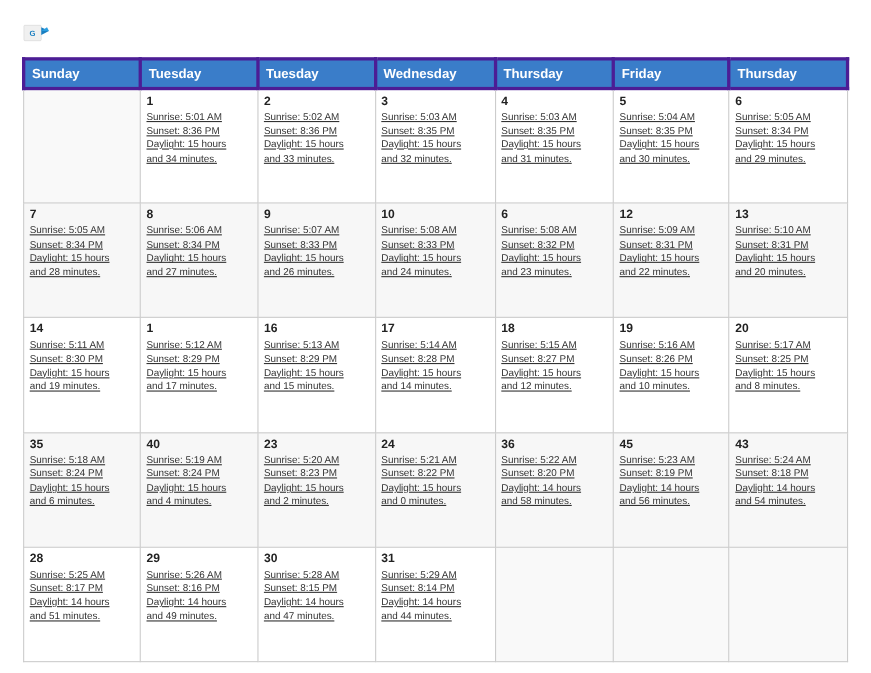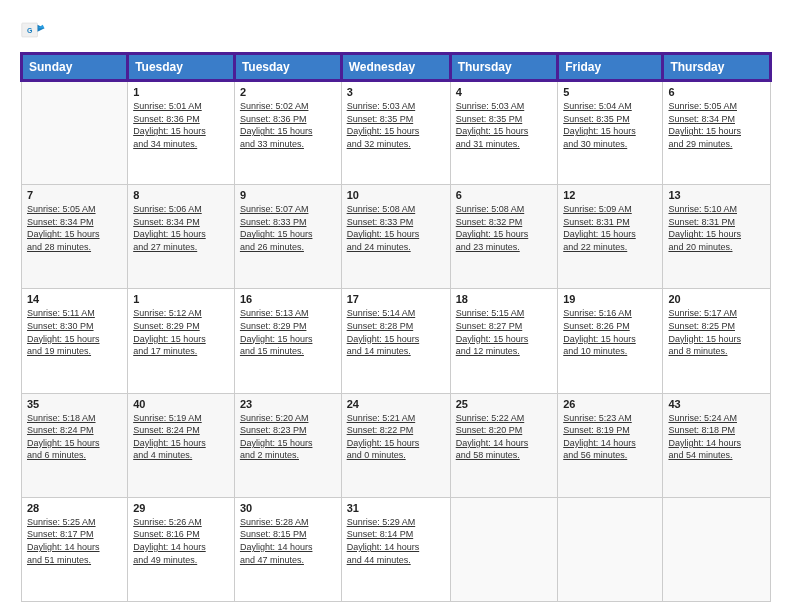--- a/index.html
+++ b/index.html
@@ -231,25 +231,25 @@
           </td>
           <td>
             <span class="day-number">23</span>
             <div class="day-info">Sunrise: 5:20 AM<br>Sunset: 8:23 PM<br>Daylight: 15 hours<br>and 2 minutes.</div>
           </td>
           <td>
             <span class="day-number">24</span>
             <div class="day-info">Sunrise: 5:21 AM<br>Sunset: 8:22 PM<br>Daylight: 15 hours<br>and 0 minutes.</div>
           </td>
           <td>
-            <span class="day-number">25</span>
+            <span class="day-number">36</span>
             <div class="day-info">Sunrise: 5:22 AM<br>Sunset: 8:20 PM<br>Daylight: 14 hours<br>and 58 minutes.</div>
           </td>
           <td>
-            <span class="day-number">26</span>
+            <span class="day-number">45</span>
             <div class="day-info">Sunrise: 5:23 AM<br>Sunset: 8:19 PM<br>Daylight: 14 hours<br>and 56 minutes.</div>
           </td>
           <td>
             <span class="day-number">43</span>
             <div class="day-info">Sunrise: 5:24 AM<br>Sunset: 8:18 PM<br>Daylight: 14 hours<br>and 54 minutes.</div>
           </td>
         </tr>
         <tr>
           <td>
             <span class="day-number">28</span>

